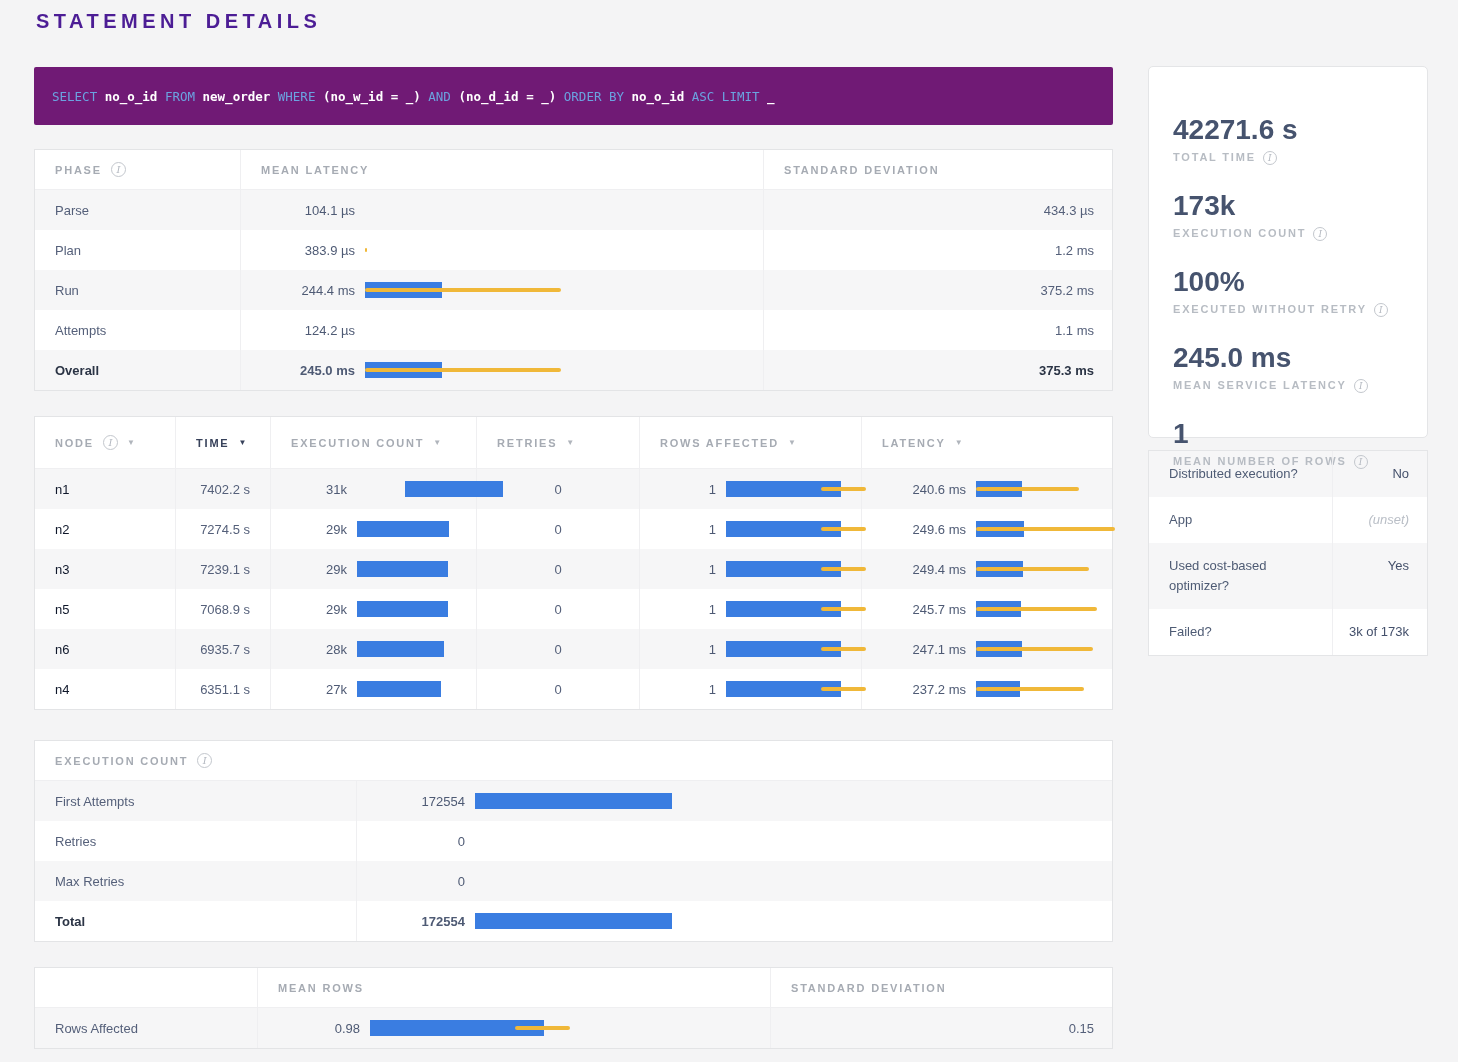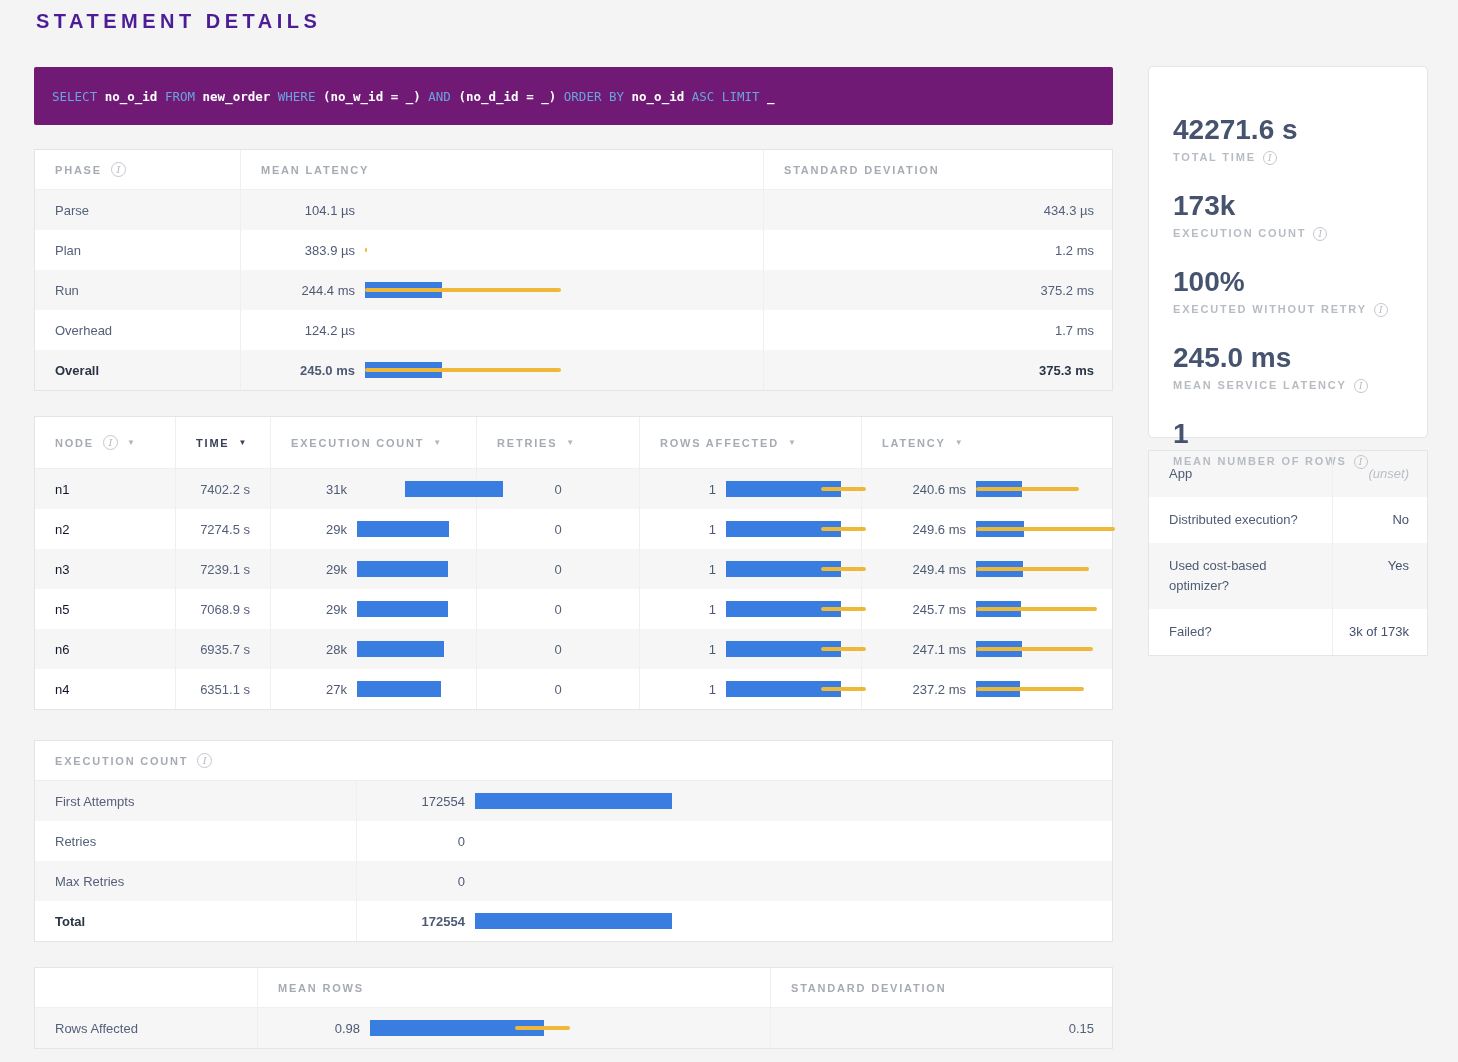--- a/index.html
+++ b/index.html
@@ -158,27 +158,27 @@
                 <span class="val" style="width: 70px;">244.4 ms</span>
                 <div class="bar" style="width: 196px;">
                   <div class="bar-mean" style="width: 77px;"></div>
                   <div class="bar-dev" style="left: 0px; width: 196px;"></div>
                 </div>
               </div>
             </div>
             <div class="cell right">375.2 ms</div>
           </div>
           <div class="grid-row phase-grid">
-            <div class="cell">Overhead</div>
+            <div class="cell">Attempts</div>
             <div class="cell">
               <div class="vb" style="padding-left: 24px;">
                 <span class="val" style="width: 70px;">124.2 µs</span>
               </div>
             </div>
-            <div class="cell right">1.7 ms</div>
+            <div class="cell right">1.1 ms</div>
           </div>
           <div class="grid-row phase-grid">
             <div class="cell bold-txt">Overall</div>
             <div class="cell">
               <div class="vb" style="padding-left: 24px;">
                 <span class="val bold-txt" style="width: 70px;">245.0 ms</span>
                 <div class="bar" style="width: 196px;">
                   <div class="bar-mean" style="width: 77px;"></div>
                   <div class="bar-dev" style="left: 0px; width: 196px;"></div>
                 </div>
@@ -532,26 +532,26 @@
         <div class="stat">
           <div class="stat-value">1</div>
           <div class="stat-label">
             <span>Mean Number of Rows</span>
             <span class="info">i</span>
           </div>
         </div>
       </div>
     <div class="details-card" id="details-card">
         <div class="detail-row">
+          <div class="d-label">Distributed execution?</div>
+          <div class="d-value">No</div>
+        </div>
+        <div class="detail-row">
           <div class="d-label">App</div>
           <div class="d-value muted">(unset)</div>
-        </div>
-        <div class="detail-row">
-          <div class="d-label">Distributed execution?</div>
-          <div class="d-value">No</div>
         </div>
         <div class="detail-row">
           <div class="d-label">Used cost-based optimizer?</div>
           <div class="d-value">Yes</div>
         </div>
         <div class="detail-row">
           <div class="d-label">Failed?</div>
           <div class="d-value">3k of 173k</div>
         </div>
       </div>

